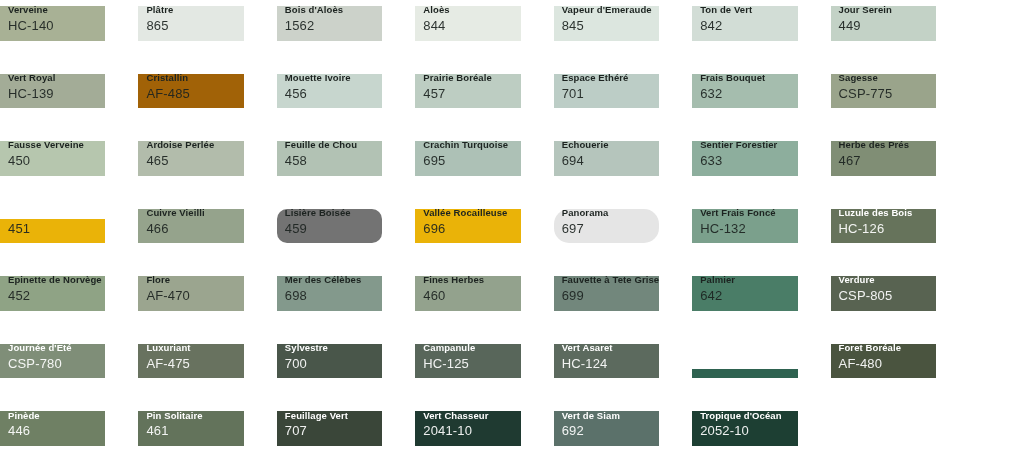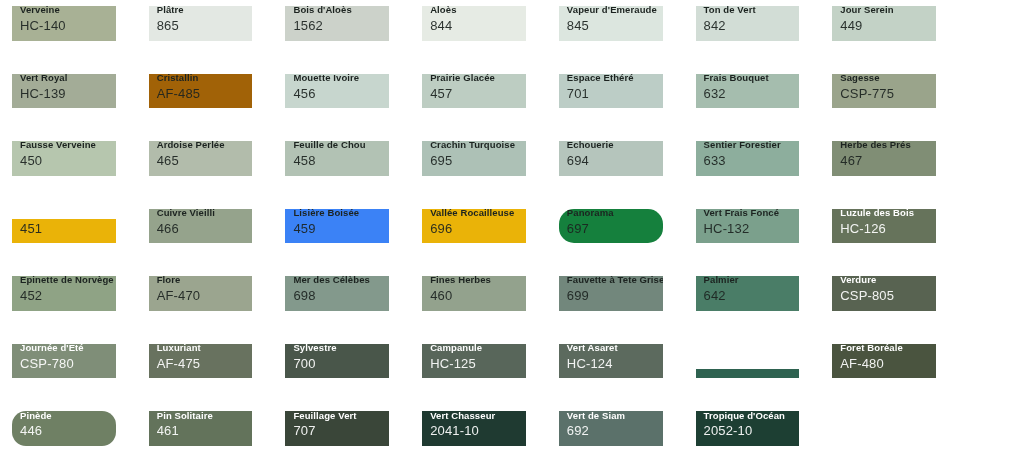--- a/index.html
+++ b/index.html
@@ -14,21 +14,21 @@
   }
 
   #palette-grid {
     width: 944px;
     height: 452px;
     display: grid;
     grid-template-columns: repeat(7, 1fr);
     grid-template-rows: repeat(7, 1fr);
     column-gap: 8px;
     row-gap: 6px;
-    padding: 6px 8px 6px 12px;
+    padding: 6px 8px 6px 0;
     background: #ffffff;
     gap: 33px;
   }
 
   .swatch {
     position: relative;
     display: flex;
     flex-direction: column;
     justify-content: flex-end;
     padding: 0 0 6px 8px;
@@ -98,21 +98,21 @@
     </div>
     <div class="swatch text-dark" style="background: #a16207;">
       <div class="swatch-name">Cristallin</div>
       <div class="swatch-code">AF-485</div>
     </div>
     <div class="swatch text-dark" style="background: rgb(199, 214, 206);">
       <div class="swatch-name">Mouette Ivoire</div>
       <div class="swatch-code">456</div>
     </div>
     <div class="swatch text-dark" style="background: rgb(189, 205, 194);">
-      <div class="swatch-name">Prairie Glacée</div>
+      <div class="swatch-name">Prairie Boréale</div>
       <div class="swatch-code">457</div>
     </div>
     <div class="swatch text-dark" style="background: rgb(188, 205, 198);">
       <div class="swatch-name">Espace Éthéré</div>
       <div class="swatch-code">701</div>
     </div>
     <div class="swatch text-dark" style="background: rgb(165, 189, 174);">
       <div class="swatch-name">Frais Bouquet</div>
       <div class="swatch-code">632</div>
     </div>
@@ -149,29 +149,29 @@
       <div class="swatch-code">467</div>
     </div>
     <div class="swatch text-dark" style="background: #eab308; margin-top: 10px;">
       <div class="swatch-name">Pin Givré</div>
       <div class="swatch-code">451</div>
     </div>
     <div class="swatch text-dark" style="background: rgb(149, 163, 140);">
       <div class="swatch-name">Cuivre Vieilli</div>
       <div class="swatch-code">466</div>
     </div>
-    <div class="swatch text-dark" style="background: #3b82f6;">
+    <div class="swatch text-dark" style="background: #737373; border-radius: 10px;">
       <div class="swatch-name">Lisière Boisée</div>
       <div class="swatch-code">459</div>
     </div>
     <div class="swatch text-dark" style="background: #eab308;">
       <div class="swatch-name">Vallée Rocailleuse</div>
       <div class="swatch-code">696</div>
     </div>
-    <div class="swatch text-dark" style="background: #15803d; border-radius: 15px;">
+    <div class="swatch text-dark" style="background: #e5e5e5; border-radius: 15px;">
       <div class="swatch-name">Panorama</div>
       <div class="swatch-code">697</div>
     </div>
     <div class="swatch text-dark" style="background: rgb(123, 160, 140);">
       <div class="swatch-name">Vert Frais Foncé</div>
       <div class="swatch-code">HC-132</div>
     </div>
     <div class="swatch text-light" style="background: rgb(102, 115, 91);">
       <div class="swatch-name">Luzule des Bois</div>
       <div class="swatch-code">HC-126</div>
@@ -225,21 +225,21 @@
       <div class="swatch-code">HC-124</div>
     </div>
     <div class="swatch text-light" style="background: rgb(46, 98, 80); margin-top: 25px;">
       <div class="swatch-name">Profondeur Marine</div>
       <div class="swatch-code">623</div>
     </div>
     <div class="swatch text-light" style="background: rgb(74, 84, 63);">
       <div class="swatch-name">Foret Boréale</div>
       <div class="swatch-code">AF-480</div>
     </div>
-    <div class="swatch text-light" style="background: rgb(111, 128, 100); border-radius: 14px;">
+    <div class="swatch text-light" style="background: rgb(111, 128, 100);">
       <div class="swatch-name">Pinède</div>
       <div class="swatch-code">446</div>
     </div>
     <div class="swatch text-light" style="background: rgb(99, 115, 91);">
       <div class="swatch-name">Pin Solitaire</div>
       <div class="swatch-code">461</div>
     </div>
     <div class="swatch text-light" style="background: rgb(58, 70, 57);">
       <div class="swatch-name">Feuillage Vert</div>
       <div class="swatch-code">707</div>

